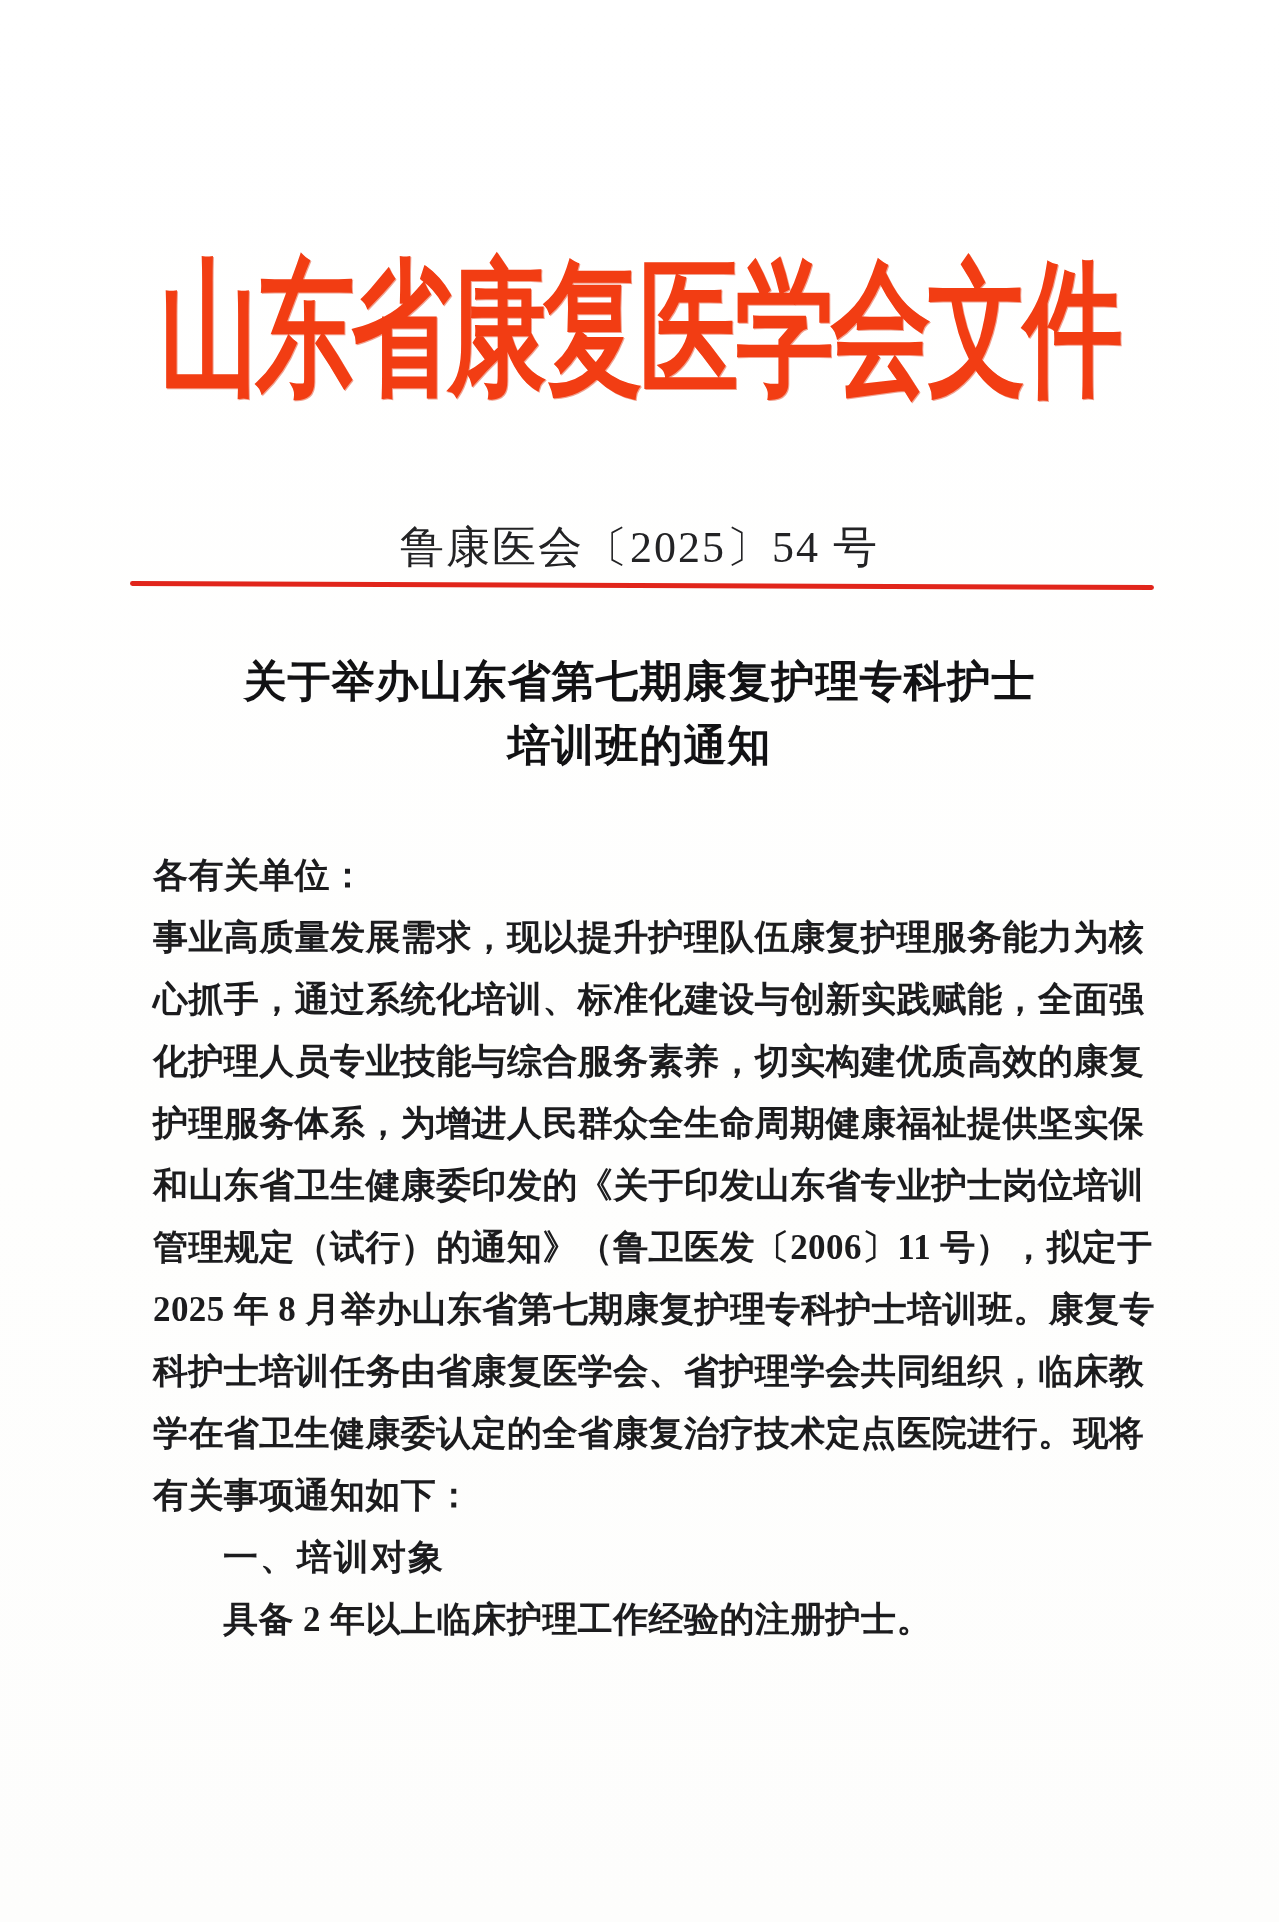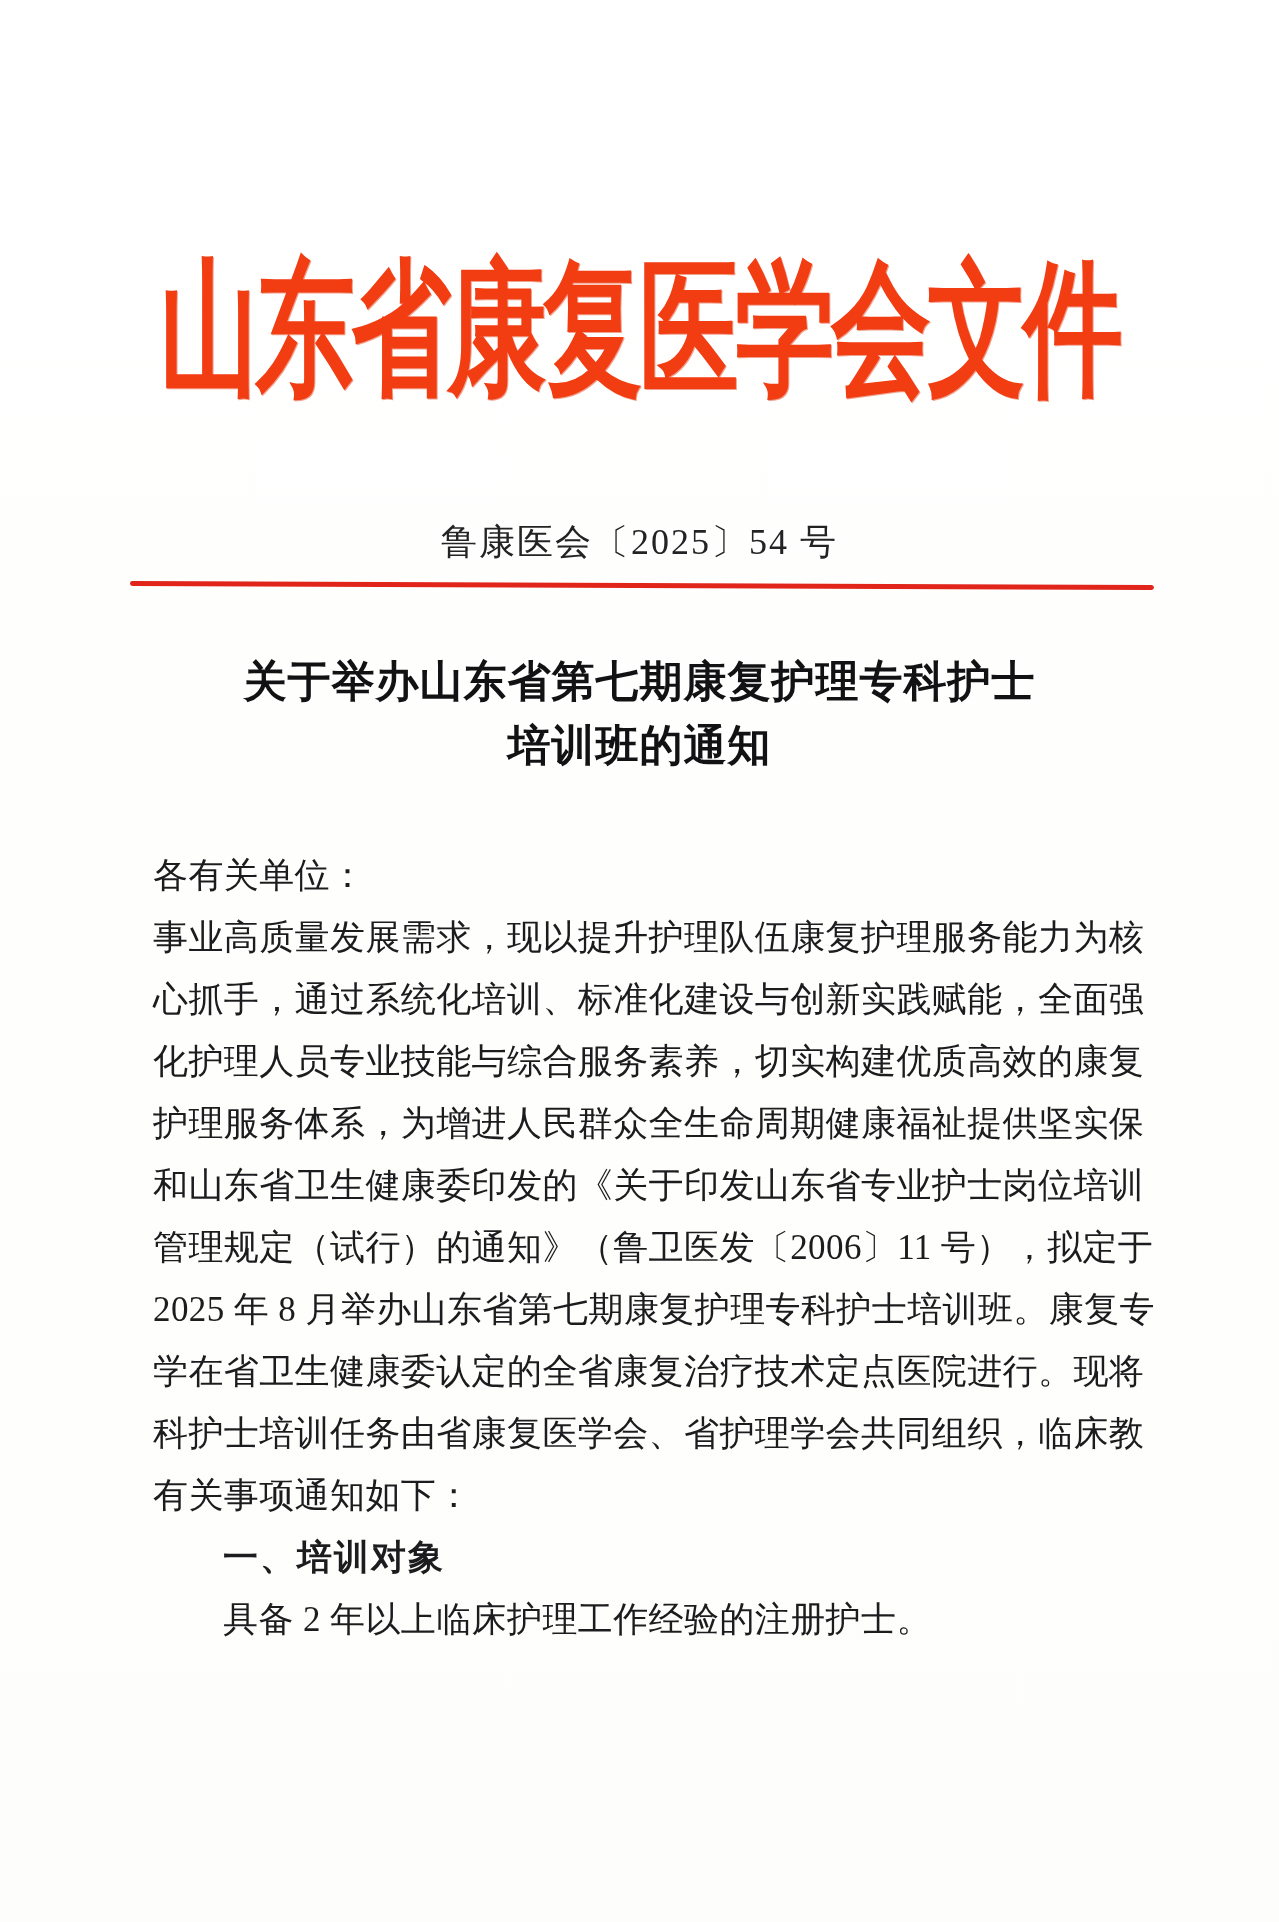--- a/index.html
+++ b/index.html
@@ -34,21 +34,21 @@
     transform-origin: top center;
     white-space: nowrap;
   }
   
   .doc-number {
     position: absolute;
     top: 518px;
     left: 0;
     width: 100%;
     text-align: center;
-    font-size: 36px;
+    font-size: 44px;
     letter-spacing: 2px;
     color: #232325;
   }
   
   .red-line {
     position: absolute;
     top: 583px;
     left: 130px;
     width: 1024px;
     height: 5px;
@@ -73,21 +73,21 @@
   .body-block {
     position: absolute;
     top: 845px;
     left: 153px;
     width: 1010px;
     font-size: 35px;
     line-height: 62px;
     letter-spacing: 0.4px;
     color: #1c1c1e;
   }
-  .line { white-space: nowrap; }
+  .line { white-space: nowrap; font-weight: bold; }
   .indent { padding-left: 70px; }
   .bold { font-weight: bold; letter-spacing: 2px; }
 </style>
 </head>
 <body>
 
 <div class="page">
 
   <div class="org-title">山东省康复医学会文件</div>
 
@@ -103,22 +103,22 @@
   <div class="body-block">
     <div class="line">各有关单位：</div>
 
     <div class="line">事业高质量发展需求，现以提升护理队伍康复护理服务能力为核</div>
     <div class="line">心抓手，通过系统化培训、标准化建设与创新实践赋能，全面强</div>
     <div class="line">化护理人员专业技能与综合服务素养，切实构建优质高效的康复</div>
     <div class="line">护理服务体系，为增进人民群众全生命周期健康福祉提供坚实保</div>
     <div class="line">和山东省卫生健康委印发的《关于印发山东省专业护士岗位培训</div>
     <div class="line">管理规定（试行）的通知》（鲁卫医发〔2006〕11 号），拟定于</div>
     <div class="line">2025 年 8 月举办山东省第七期康复护理专科护士培训班。康复专</div>
+    <div class="line">科护士培训任务由省康复医学会、省护理学会共同组织，临床教</div>
     <div class="line">学在省卫生健康委认定的全省康复治疗技术定点医院进行。现将</div>
-    <div class="line">科护士培训任务由省康复医学会、省护理学会共同组织，临床教</div>
     <div class="line">有关事项通知如下：</div>
 
     <div class="line indent bold">一、培训对象</div>
 
     <div class="line indent">具备 2 年以上临床护理工作经验的注册护士。</div>
   </div>
 
 </div>
 
 </body></html>

